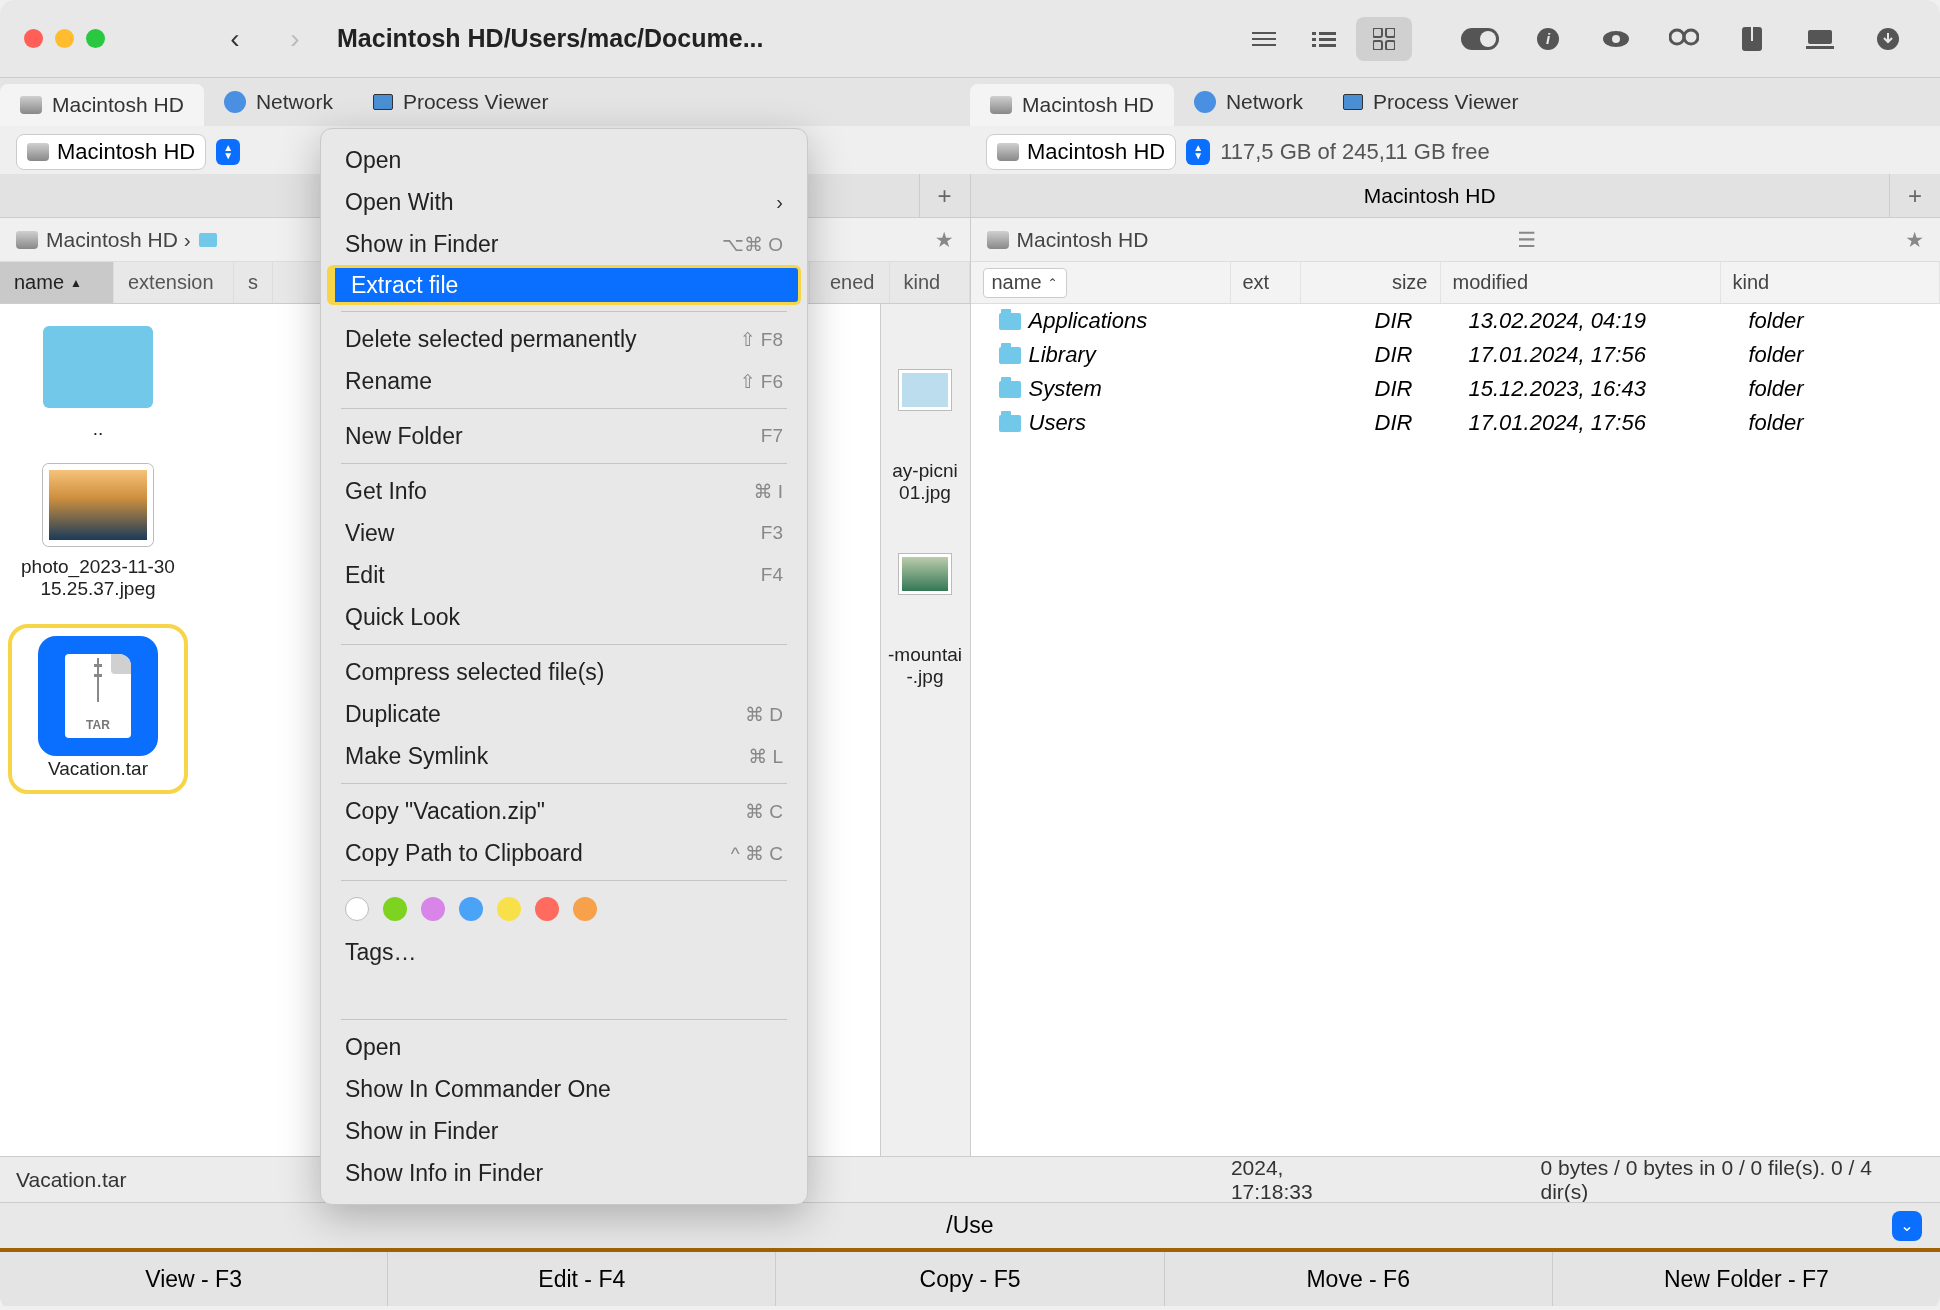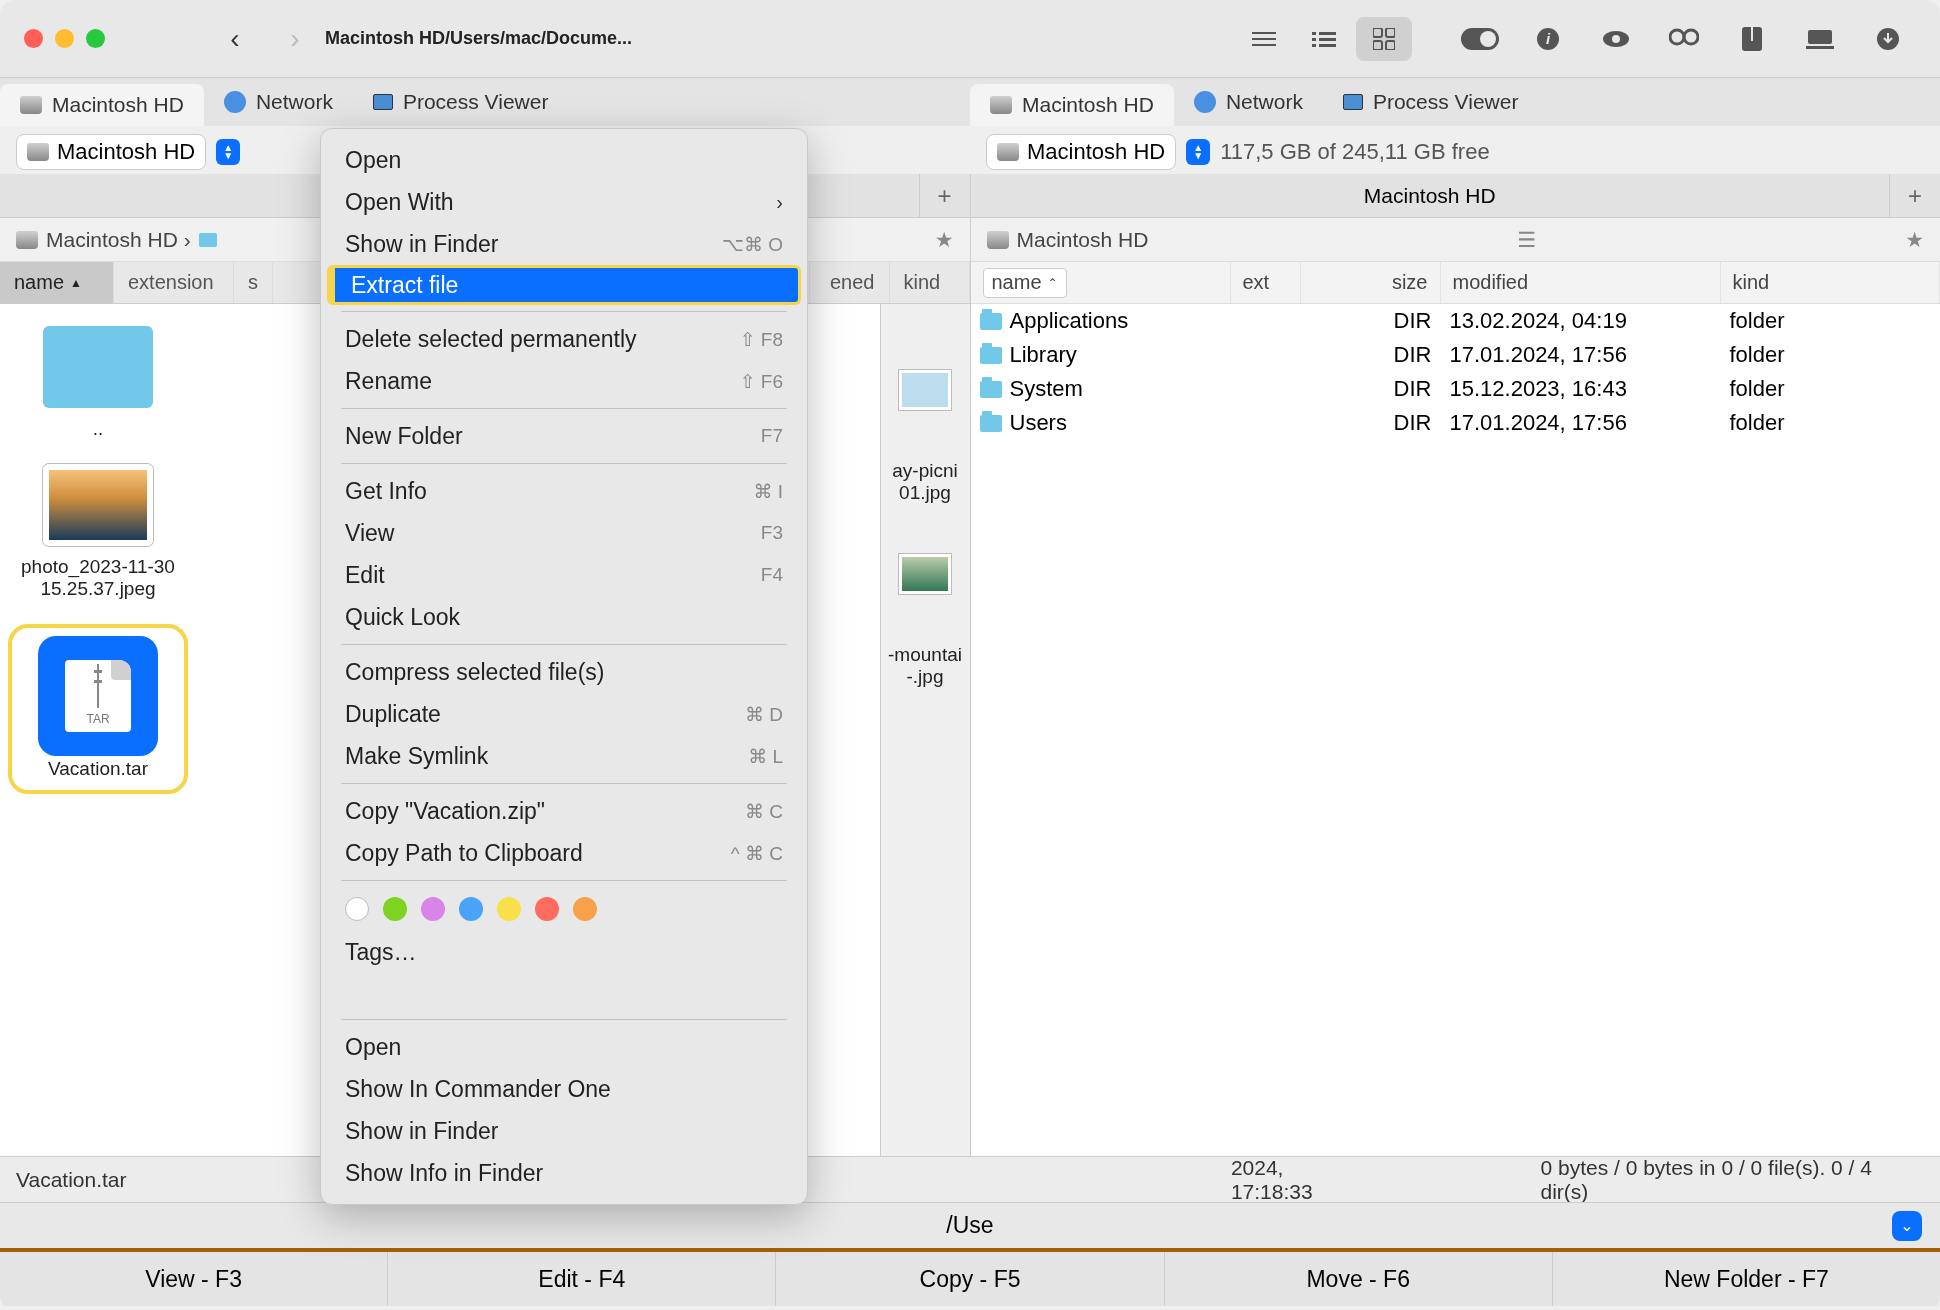--- a/index.html
+++ b/index.html
@@ -6,21 +6,21 @@
 body { background:#f0f0f0; width:1940px; height:1310px; overflow:hidden; border-radius:14px; }
 
 
 .top-bar { height:78px; background:#e8e8e8; border-bottom:1px solid #ccc; display:flex; align-items:center; padding:0 24px; border-radius:14px 14px 0 0;}
 .traffic-lights { display:flex; gap:12px; }
 .tl { width:19px; height:19px; border-radius:50%; }
 .tl.red{background:#ff5f57;} .tl.yellow{background:#febc2e;} .tl.green{background:#28c840;}
 .nav-arrows { display:flex; gap:0; margin-left:100px; }
 .nav-btn { width:60px; height:50px; display:flex; align-items:center; justify-content:center; color:#333; font-size:28px; }
 .nav-btn.disabled { color:#bbb; }
-.path-title { font-size:18px; font-weight:600; color:#222; }
+.path-title { margin-left:12px; font-size:25px; font-weight:600; color:#222; }
 .tool-icons { margin-left:auto; display:flex; gap:12px; align-items:center;}
 .tool-btn { width:56px; height:44px; border-radius:8px; display:flex; align-items:center; justify-content:center; color:#555; font-size:22px;}
 .tool-btn.selected { background:#d0d0d0; }
 .view-group { display:flex; gap:4px; margin-right:28px;}
 
 
 .tabs-row { height:48px; background:#e4e4e4; display:flex; }
 .tab { padding:0 20px; display:flex; align-items:center; gap:10px; font-size:21px; color:#333;}
 .tab.active { background:#f4f4f4; border-radius:8px 8px 0 0; margin-top:6px; }
 .tab .globe { width:22px; height:22px; border-radius:50%; background:#4a90e2; }
@@ -44,21 +44,21 @@
 .hcell { padding:0 14px; display:flex; align-items:center; height:100%; border-right:1px solid #ddd;}
 .hcell.sorted { background:#c9c9c9; color:#222;}
 .hcell .tri { font-size:12px; margin-left:6px;}
 .icon-grid { flex:1; padding:10px 0; background:#fff;}
 .icon-item { width:180px; display:inline-flex; flex-direction:column; align-items:center; margin:12px 8px; text-align:center; font-size:19px; color:#222;}
 .icon-item .thumb { width:110px; height:82px; border-radius:6px; margin-bottom:10px; display:flex; align-items:center; justify-content:center; overflow:hidden;}
 .folder-thumb { width:120px; height:86px; background:#71c8e8; border-radius:6px; position:relative;}
 .folder-thumb::before { content:""; position:absolute; top:-12px; left:6px; width:48px; height:16px; background:#71c8e8; border-radius:4px 4px 0 0;}
 .photo-thumb { background:linear-gradient(180deg,#f6c27a 0%,#ce8f3e 40%,#1a3b5a 100%); border:6px solid #fff; box-shadow:0 0 0 1px #bbb;}
 .tar-thumb { width:120px; height:120px; background:#0a6fff; border-radius:18px; display:flex; align-items:center; justify-content:center;}
-.tar-paper { width:66px; height:72px; background:#fff; border-radius:4px 12px 4px 4px; position:relative; display:flex; flex-direction:column; align-items:center; justify-content:flex-end;}
+.tar-paper { width:66px; height:84px; background:#fff; border-radius:4px 12px 4px 4px; position:relative; display:flex; flex-direction:column; align-items:center; justify-content:flex-end;font-weight:bold;}
 .tar-paper::after { content:""; position:absolute; top:0; right:0; width:20px; height:20px; background:#d0d0d0; border-radius:0 12px 0 4px;}
 .zipper { width:2px; height:44px; background:#888; position:absolute; top:4px; left:50%; transform:translateX(-1px);}
 .zipper::before,.zipper::after{content:"";position:absolute;left:-3px;width:8px;height:3px;background:#888;}
 .zipper::before{top:6px;} .zipper::after{top:16px;}
 .tar-label { font-size:12px; color:#777; margin-bottom:6px;}
 .sel-highlight { border:4px solid #f7d548; border-radius:20px; padding:8px;}
 .icon-caption-sel { background:#fff; border-radius:6px; padding:2px 6px;}
 
 
 .detail-strip { width:90px; background:#efefef; border-left:1px solid #ccc; display:flex; flex-direction:column; align-items:center; padding-top:66px; gap:50px;}
@@ -68,21 +68,21 @@
 
 .rlist-headers { height:42px; display:flex; align-items:center; font-size:20px; color:#444; border-bottom:1px solid #ddd; background:#f3f3f3;}
 .rcell { padding:0 12px; display:flex; align-items:center; height:100%; border-right:1px solid #e3e3e3;}
 .rcell.name { flex:0 0 260px;}
 .rcell.ext { flex:0 0 70px;}
 .rcell.size { flex:0 0 140px; justify-content:flex-end;padding-left:38px;}
 .rcell.mod { flex:0 0 280px;}
 .rcell.kind { flex:1;}
 .rlist { flex:1; background:#fff;}
 .rrow { height:34px; display:flex; align-items:center; font-size:22px;}
-.rrow .rc { padding:0 9px;}
+.rrow .rc { padding:0 28px;font-style:italic;}
 .rc.name { flex:0 0 260px; display:flex; align-items:center; gap:8px;}
 .rc.ext { flex:0 0 70px;}
 .rc.size { flex:0 0 140px; text-align:right; }
 .rc.mod { flex:0 0 280px;}
 .rc.kind { flex:1;}
 .folder-icon { width:22px; height:17px; background:#71c8e8; border-radius:2px; display:inline-block; position:relative;}
 .folder-icon::before { content:""; position:absolute; top:-4px; left:2px; width:10px; height:6px; background:#71c8e8; border-radius:1px 1px 0 0;}
 
 
 .status-bar { height:46px; border-top:1px solid #ccc; background:#ececec; display:flex; padding:0 16px; font-size:21px; color:#333;}

